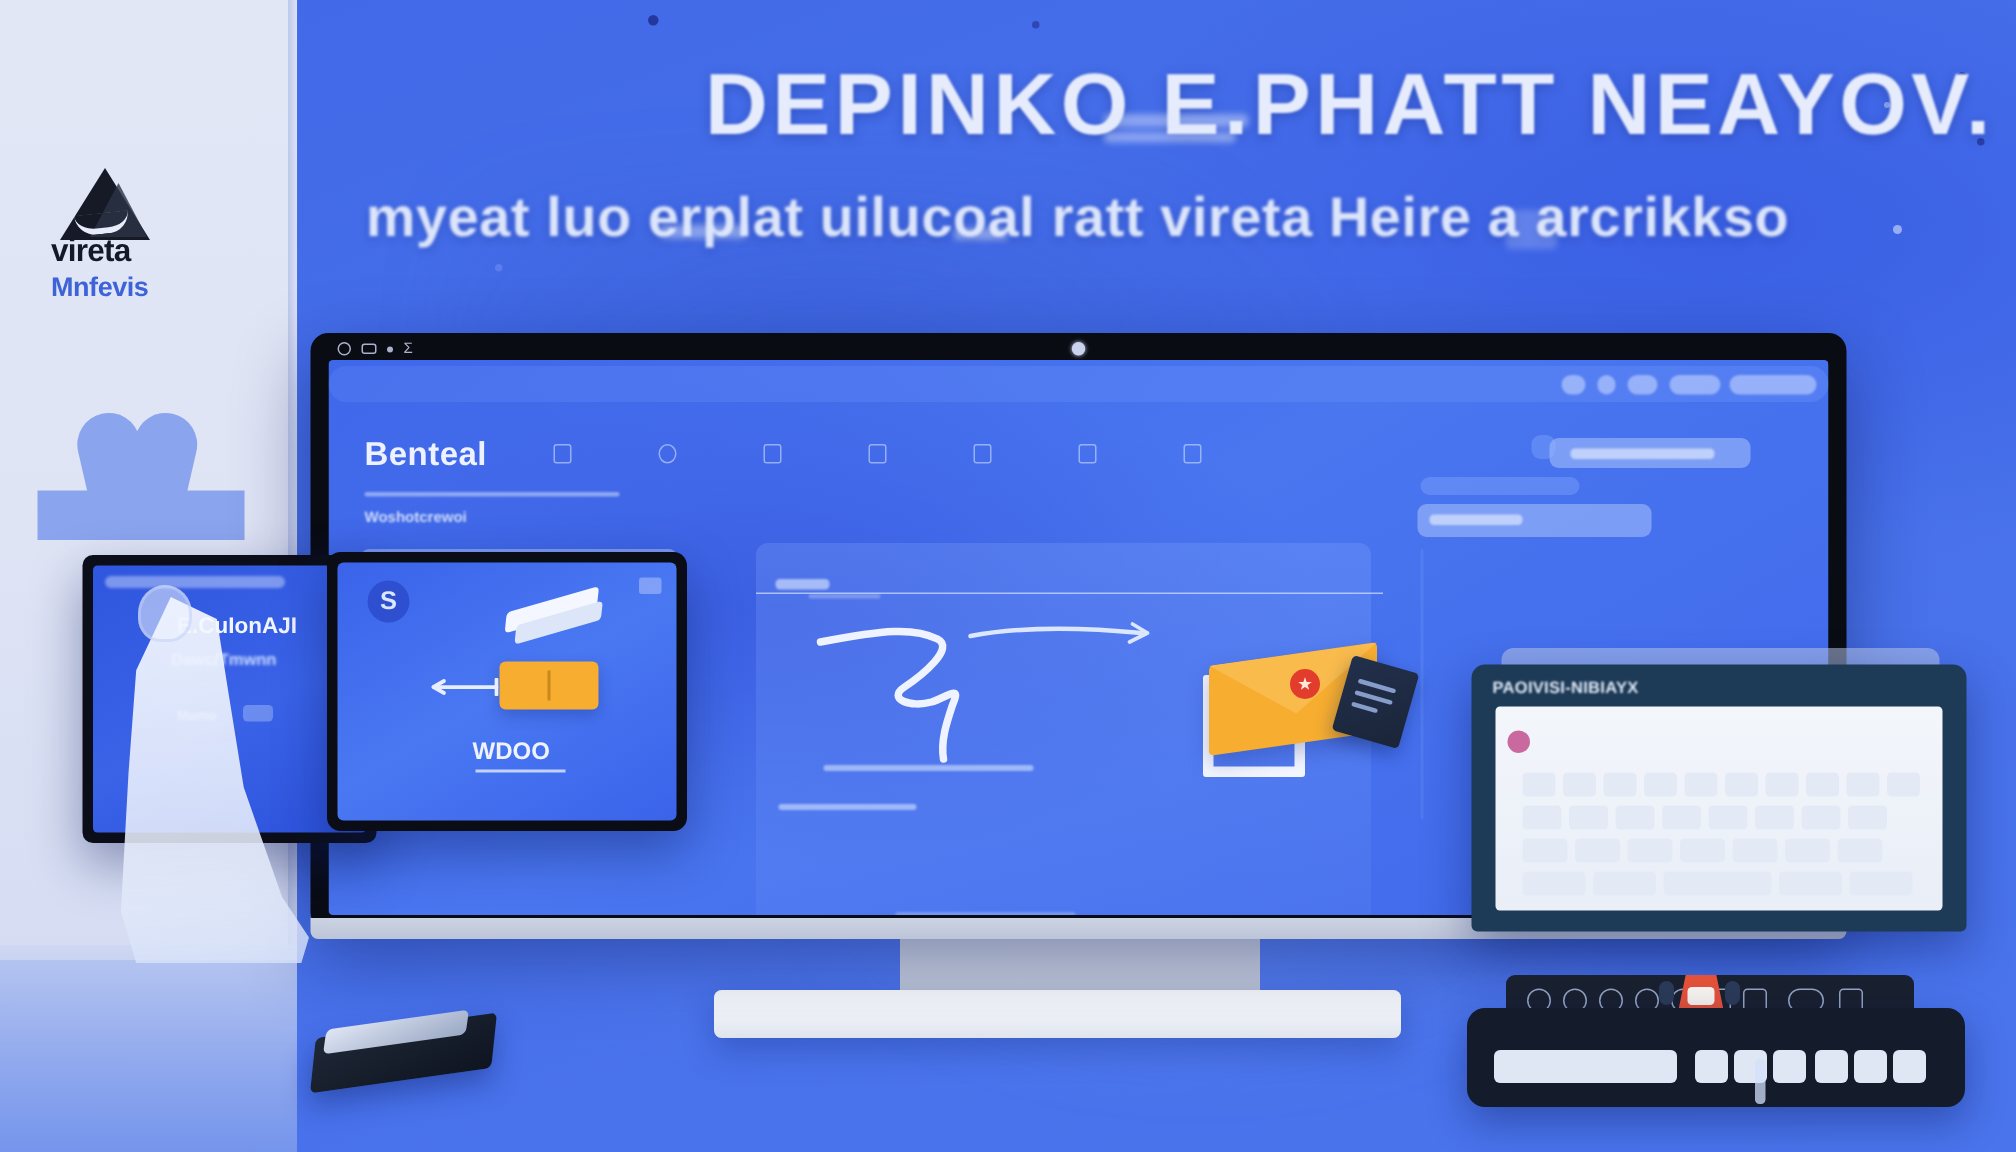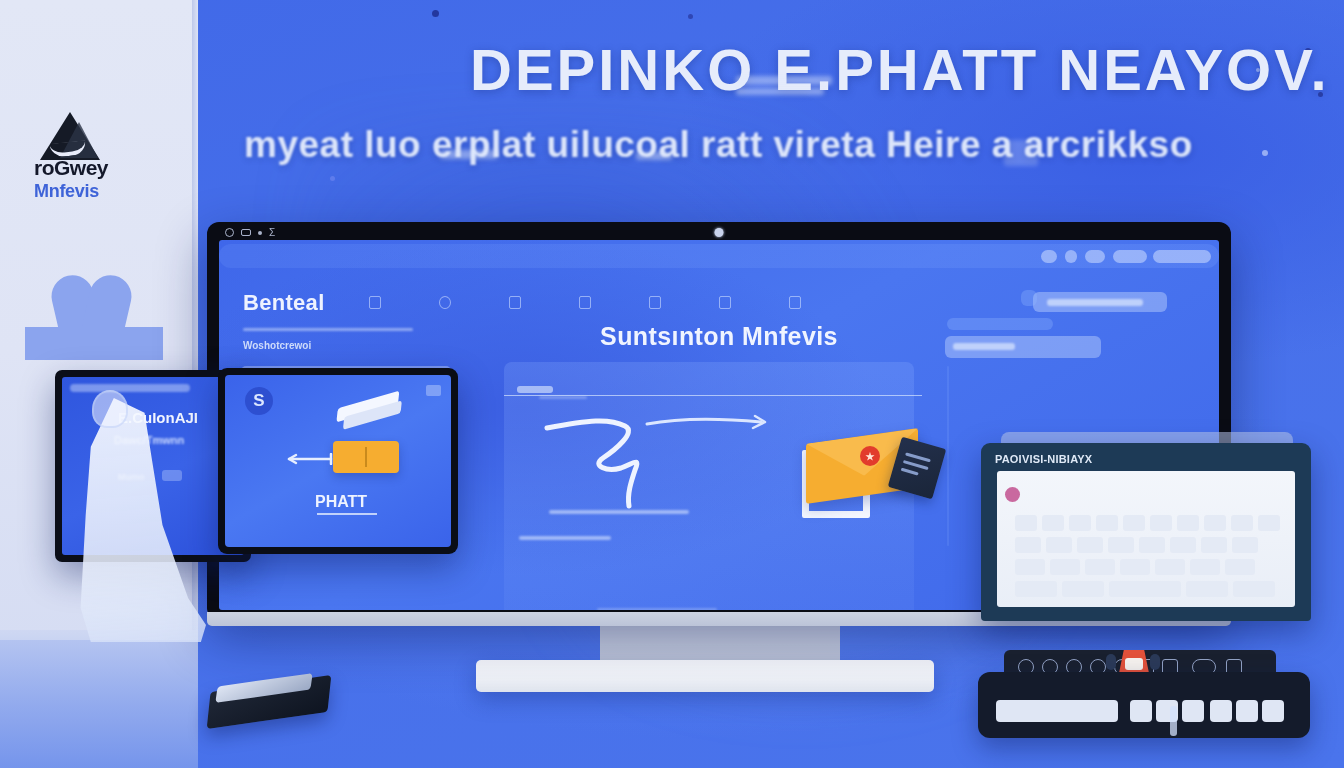--- a/index.html
+++ b/index.html
@@ -422,21 +422,21 @@
   <div class="left-panel"></div>
   <div class="left-panel-edge"></div>
   <div class="left-panel-bottom"></div>
 
   <div class="logo-wrap">
     <div class="logo-mark">
       <div class="logo-tri"></div>
       <div class="logo-tri2"></div>
       <div class="logo-swoop"></div>
     </div>
-    <div class="logo-t1">roGwey</div>
+    <div class="logo-t1">vireta</div>
     <div class="logo-t2">Mnfevis</div>
   </div>
 
   <div class="plant">
     <div class="leaf l"></div>
     <div class="leaf r"></div>
     <div class="planter"></div>
   </div>
 
   <div class="headline">DEPINKO E.PHATT NEAYOV.</div>
@@ -482,21 +482,20 @@
       </div>
 
       <div class="scr-underline"></div>
       <div class="scr-sub">Woshotcrewoi</div>
 
       <div class="scr-search">
         <span class="sq"></span>
         <span class="txt"></span>
       </div>
 
-      <div class="scr-title">Suntsınton Mnfevis</div>
 
       <div class="scr-card"></div>
       <div class="card-lbl"></div>
       <div class="card-rule"></div>
 
       <div class="art">
         <svg viewBox="0 0 300 120" fill="none">
           <path d="M18 18 C60 10, 80 8, 96 16 C108 22, 86 40, 74 48 C62 56, 78 62, 92 58 C104 54, 112 46, 106 60 C102 72, 98 84, 100 96" stroke="#eef3ff" stroke-width="5" stroke-linecap="round"></path>
           <path d="M118 14 C150 8, 190 8, 232 12" stroke="#dbe6ff" stroke-width="3" stroke-linecap="round"></path>
           <path d="M236 12 L224 18 M236 12 L226 6" stroke="#dbe6ff" stroke-width="2.5" stroke-linecap="round"></path>
@@ -550,21 +549,21 @@
       <div class="amber-box">
         <div class="slot"></div>
       </div>
       <div class="tb-arrow">
         <svg viewBox="0 0 48 12" fill="none">
           <path d="M2 6 H44" stroke="#e6eeff" stroke-width="2.5" stroke-linecap="round"></path>
           <path d="M2 6 L9 2 M2 6 L9 10" stroke="#e6eeff" stroke-width="2.5" stroke-linecap="round"></path>
           <path d="M44 1 V11" stroke="#e6eeff" stroke-width="2.5" stroke-linecap="round"></path>
         </svg>
       </div>
-      <div class="tb-w">PHATT</div>
+      <div class="tb-w">WDOO</div>
       <div class="tb-wline"></div>
     </div>
   </div>
 
   <div class="ghost"></div>
   <div class="ghost-head"></div>
 
   <div class="env-wrap">
     <div class="env-frame"></div>
     <div class="env-body"></div>

